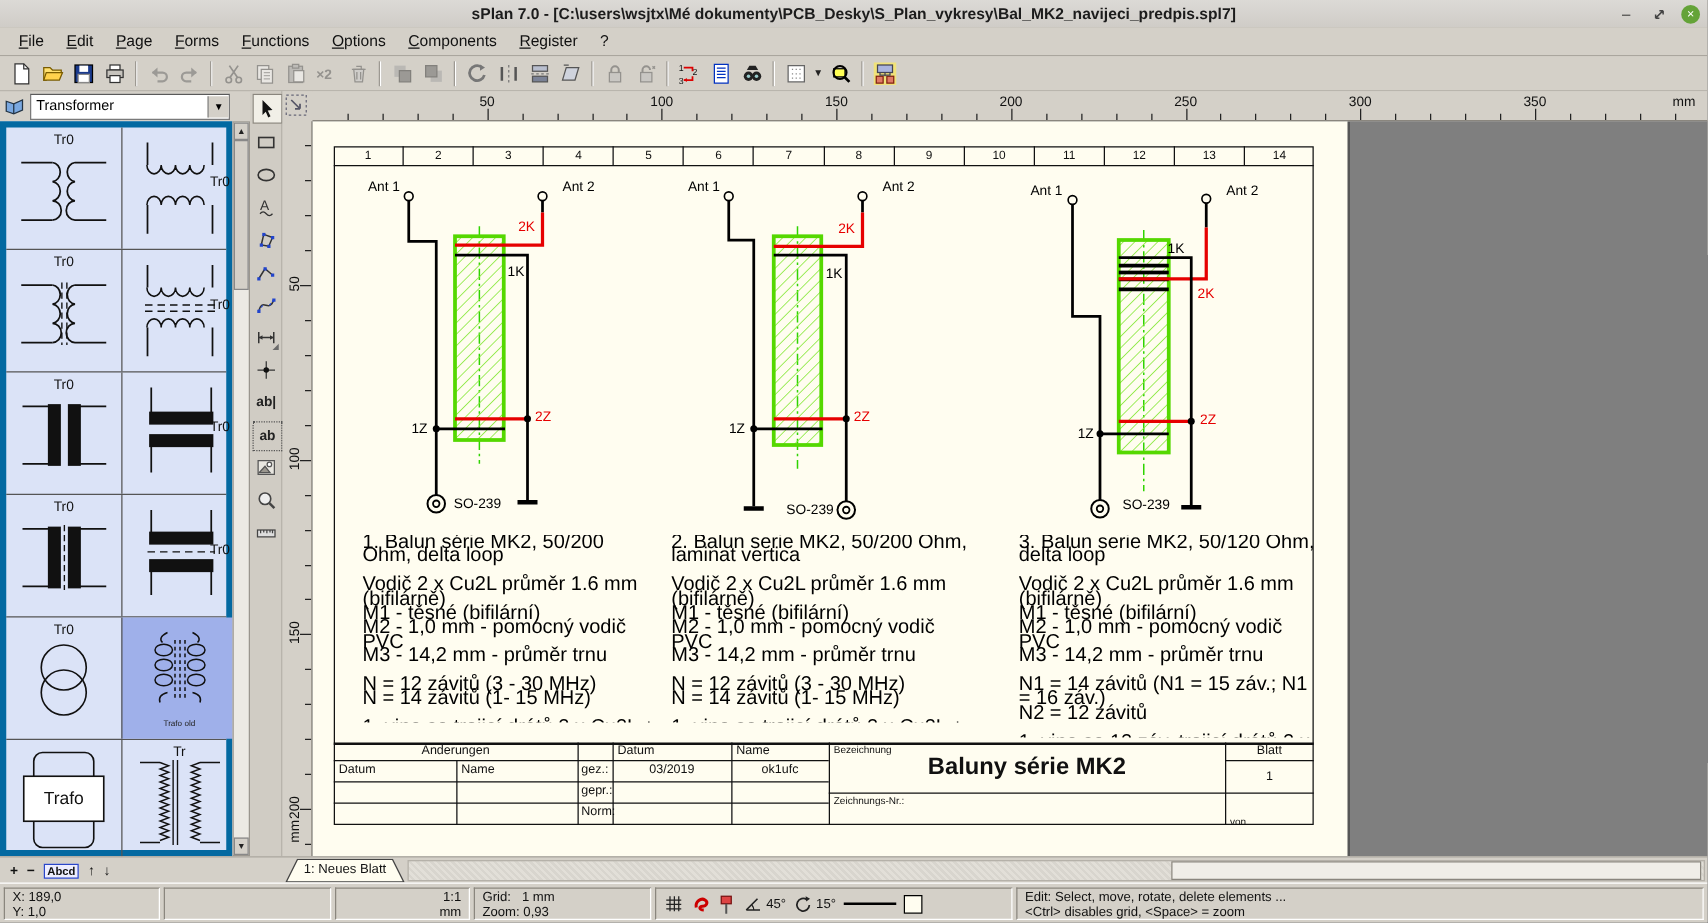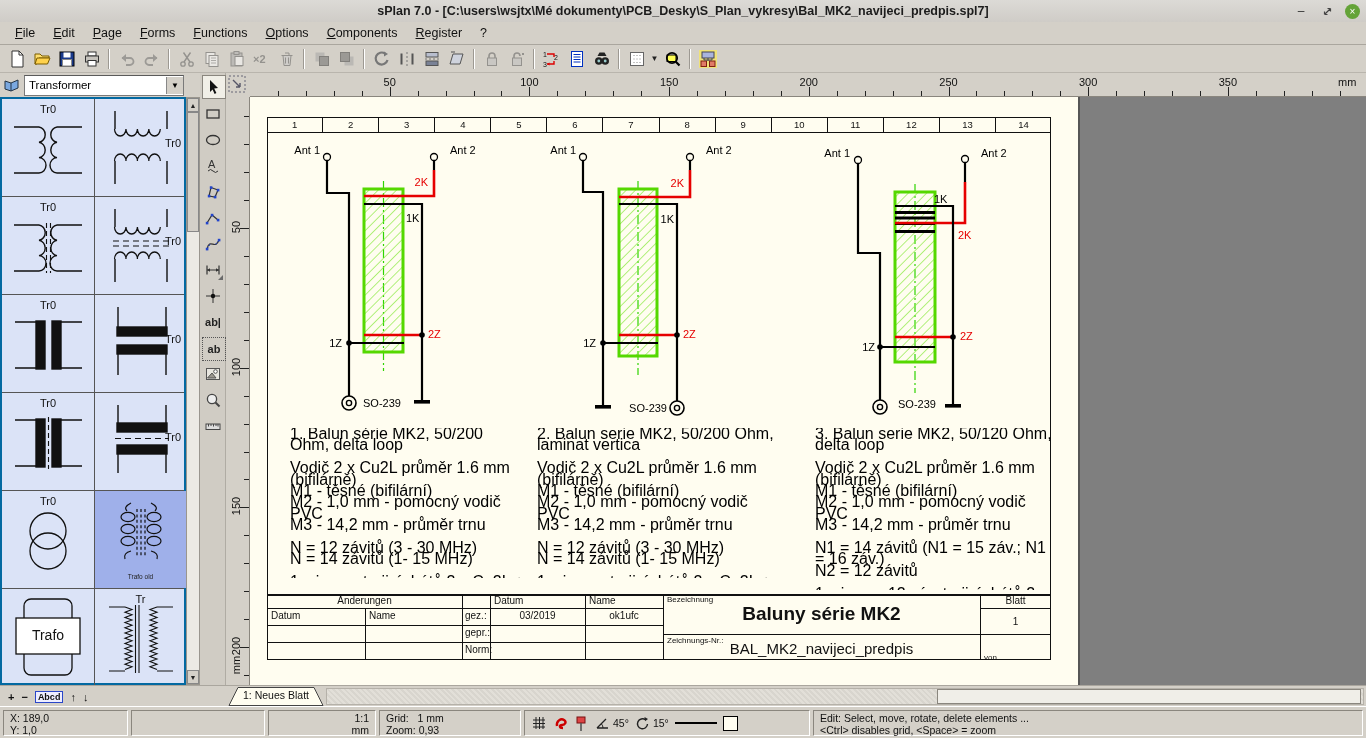--- a/index.html
+++ b/index.html
@@ -25,21 +25,21 @@
   .tbtn.dis{opacity:.5;filter:grayscale(1);}
   .tsep{width:1px;height:20px;background:#9d9992;border-right:1px solid #fff;margin:0 4px;}
   .ddarrow{width:11px;height:24px;display:flex;align-items:center;justify-content:center;font-size:8px;color:#222;}
   
   #libheader{left:0;top:73px;width:200px;height:24px;display:flex;align-items:center;gap:4px;padding-left:3px;box-sizing:border-box;}
   #combo{width:158px;height:19px;background:#fff;border:1px solid #7a7a7a;
     border-top-color:#5a5a5a;display:flex;align-items:center;justify-content:space-between;}
   #combo .val{font-size:11.5px;padding-left:4px;color:#000;}
   #combo .cbtn{width:16px;height:17px;background:#d4d0c8;border-left:1px solid #888;
     display:flex;align-items:center;justify-content:center;font-size:8px;}
-  #sidebar{left:0;top:97px;width:186px;height:588px;background:#dbe3f7;border:2px solid #0369a1;box-sizing:border-box;}
+  #sidebar{left:0;top:97px;width:186px;height:588px;background:#dbe3f7;border:5px solid #0369a1;box-sizing:border-box;}
   .lib-row{display:flex;height:98px;border-bottom:1px solid #555;box-sizing:border-box;}
   .lib-cell{width:92px;height:97px;position:relative;box-sizing:border-box;}
   .lib-cell+.lib-cell{border-left:1px solid #555;}
   .lib-cell.sel{background:#9fb0ea;}
   .cl-top{position:absolute;left:0;right:0;top:4px;text-align:center;font-size:11px;color:#111;}
   .cl-right{position:absolute;right:5px;top:38px;font-size:11px;color:#111;}
   .cl-cap{position:absolute;left:0;right:0;bottom:8px;text-align:center;font-size:6.5px;color:#222;}
   #sidescroll{left:186px;top:97px;width:14px;height:588px;background:#eceae4;border:1px solid #9a968e;box-sizing:border-box;}
   .sarrow{width:12px;height:14px;background:#d4d0c8;border:1px solid #888;box-sizing:border-box;
     display:flex;align-items:center;justify-content:center;font-size:7px;color:#222;}
@@ -824,21 +824,20 @@
       <span class="lbl" style="left:198px;top:16px;">gez.:</span>
       <span class="lbl" style="left:198px;top:33px;">gepr.:</span>
       <span class="lbl" style="left:198px;top:50px;">Norm:</span>
       <span class="lbl" style="left:227px;top:1px;">Datum</span>
       <span class="lbl" style="left:322px;top:1px;">Name</span>
       <span class="lbl ctr" style="left:223px;top:16px;width:95px;">03/2019</span>
       <span class="lbl ctr" style="left:318px;top:16px;width:78px;">ok1ufc</span>
       <span class="lbl tiny" style="left:400px;top:1px;">Bezeichnung</span>
       <span class="lbl big ctr" style="left:396px;top:9px;width:317px;">Baluny série MK2</span>
       <span class="lbl tiny" style="left:400px;top:42px;">Zeichnungs-Nr.:</span>
-      <span class="lbl num ctr" style="left:396px;top:46px;width:317px;">BAL_MK2_navijeci_predpis</span>
       <span class="lbl ctr" style="left:713px;top:1px;width:71px;">Blatt</span>
       <span class="lbl ctr" style="left:713px;top:22px;width:71px;">1</span>
       <span class="lbl tiny" style="left:717px;top:42px;margin-top:17px;">von</span>
     </div>
   </div>
 </div>
 
 <div class="abs" id="tabrow">
   <div id="sfooter">
     <span class="fbtn">+</span>

